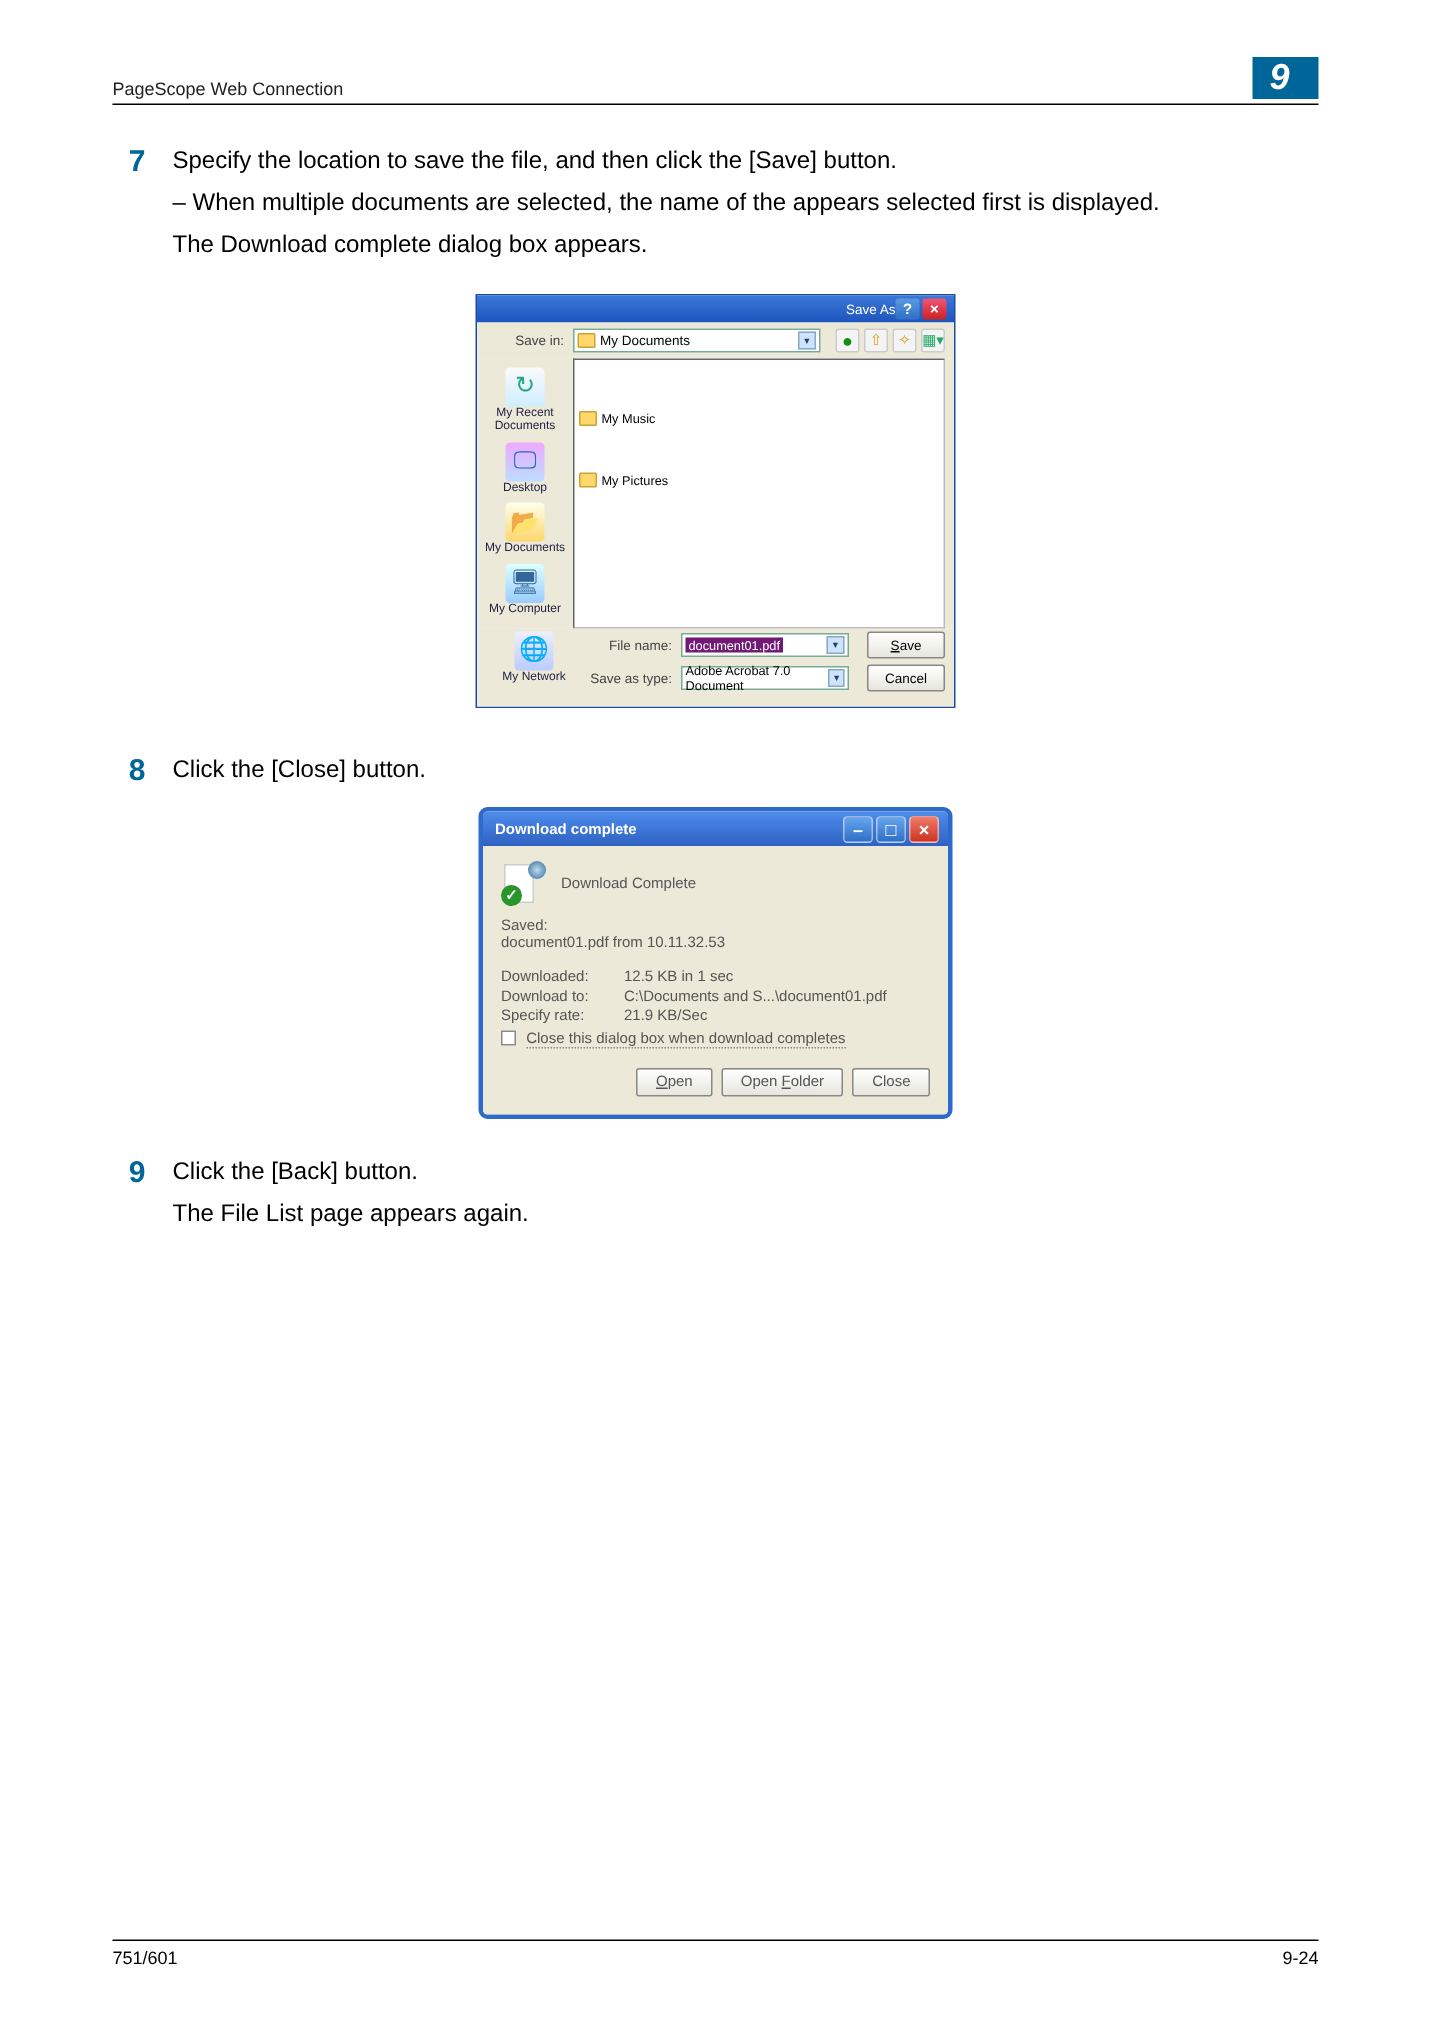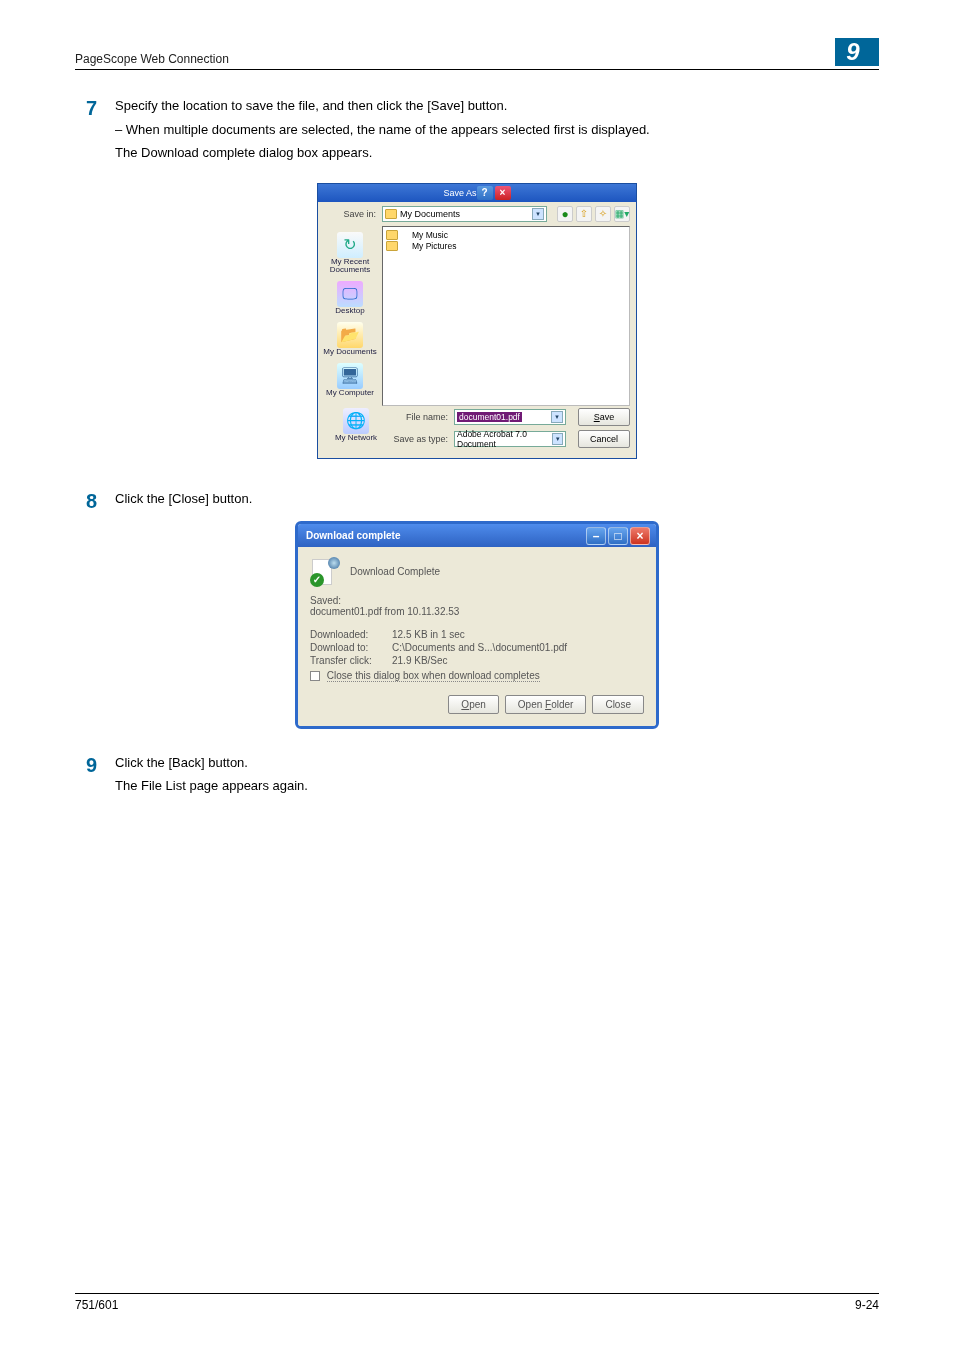--- a/index.html
+++ b/index.html
@@ -48,21 +48,21 @@
     font-size: 20px;
     font-weight: bold;
     color: #069;
     font-family: Arial, sans-serif;
     text-align: right;
     padding-right: 18px;
     line-height: 1.2;
   }
   .step-body {
     flex: 1;
-    font-size: 13px;
+    font-size: 16px;
     color: #000;
     line-height: 1.5;
   }
   .step-body p { margin: 0 0 4px 0; }
   .subline {
     padding-left: 0;
     margin-top: 8px;
   }
 
   
@@ -75,21 +75,21 @@
     width: 320px;
     border: 1px solid #1a4ea0;
     font-size: 9px;
     background: #fff;
   }
   .saveas-title {
     background: linear-gradient(to bottom,#3d77d6,#1d55bf);
     color: #fff;
     padding: 3px 5px;
     display: flex;
-    justify-content: center;
+    justify-content: flex-end;
     align-items: center;
     height: 18px;
   }
   .saveas-title-right { display: flex; gap: 2px; }
   .xp-btn {
     width: 16px; height: 14px;
     display: flex; align-items: center; justify-content: center;
     border-radius: 2px;
     font-size: 10px;
     font-weight: bold;
@@ -161,21 +161,21 @@
   .ico-net { background: linear-gradient(#eef,#bcf); color:#25a; }
   .filelist {
     flex: 1;
     background: #fff;
     border: 1px inset #bbb;
     margin: 0 6px 0 0;
     min-height: 180px;
     padding: 3px;
     position: relative;
   }
-  .file-item { display: flex; align-items: center; gap: 14px; font-size: 8.5px; color:#000; margin-bottom:1px;}
+  .file-item { display: flex; align-items: center; gap: 3px; font-size: 8.5px; color:#000; margin-bottom:1px;margin-top:31px;}
   .small-folder { width:12px;height:10px;background:#ffd76b;border:1px solid #caa43a;border-radius:1px;}
 
   .saveas-bottom {
     background: #ece9d8;
     padding: 2px 6px 6px 6px;
     display: flex;
   }
   .bottom-left { width: 64px; display:flex; flex-direction:column; align-items:center;}
   .bottom-fields { flex:1; }
   .field-row { display:flex; align-items:center; gap:6px; margin-bottom:4px; }
@@ -188,21 +188,21 @@
   .btn-xp {
     width: 52px; height: 18px; border: 1px solid #888; background: linear-gradient(#fff,#e6e6de);
     font-size: 9px; display:flex; align-items:center; justify-content:center; border-radius:2px;
     margin-left: 6px; cursor:pointer;
   }
   .btn-xp .u { text-decoration: underline; }
 
   
   .dl-wrap { display:flex; justify-content:center; margin-top: 8px; }
   .dl {
-    width: 364px;
+    width: 316px;
     border: 3px solid #2e6acb;
     border-radius: 6px;
     font-size: 10px;
     background: #ece9d8;
     overflow: hidden;
   }
   .dl-title {
     background: linear-gradient(to bottom,#4e8cec,#2e62c2);
     color:#fff; font-weight:bold;
     padding: 5px 6px 4px 8px;
@@ -394,21 +394,21 @@
         <div style="height:10px;"></div>
         <div class="dl-row">
           <span class="dl-label">Downloaded:</span>
           <span>12.5 KB in 1 sec</span>
         </div>
         <div class="dl-row">
           <span class="dl-label">Download to:</span>
           <span>C:\Documents and S...\document01.pdf</span>
         </div>
         <div class="dl-row">
-          <span class="dl-label">Transfer click:</span>
+          <span class="dl-label">Specify rate:</span>
           <span>21.9 KB/Sec</span>
         </div>
         <div style="margin-top:4px;">
           <span class="checkbox"></span>
           <span class="dotted-link"><span class="u">C</span>lose this dialog box when download completes</span>
         </div>
         <div class="dl-btns">
           <div class="dl-btn"><span class="u">O</span>pen</div>
           <div class="dl-btn">Open <span class="u">F</span>older</div>
           <div class="dl-btn"><span>Close</span></div>

